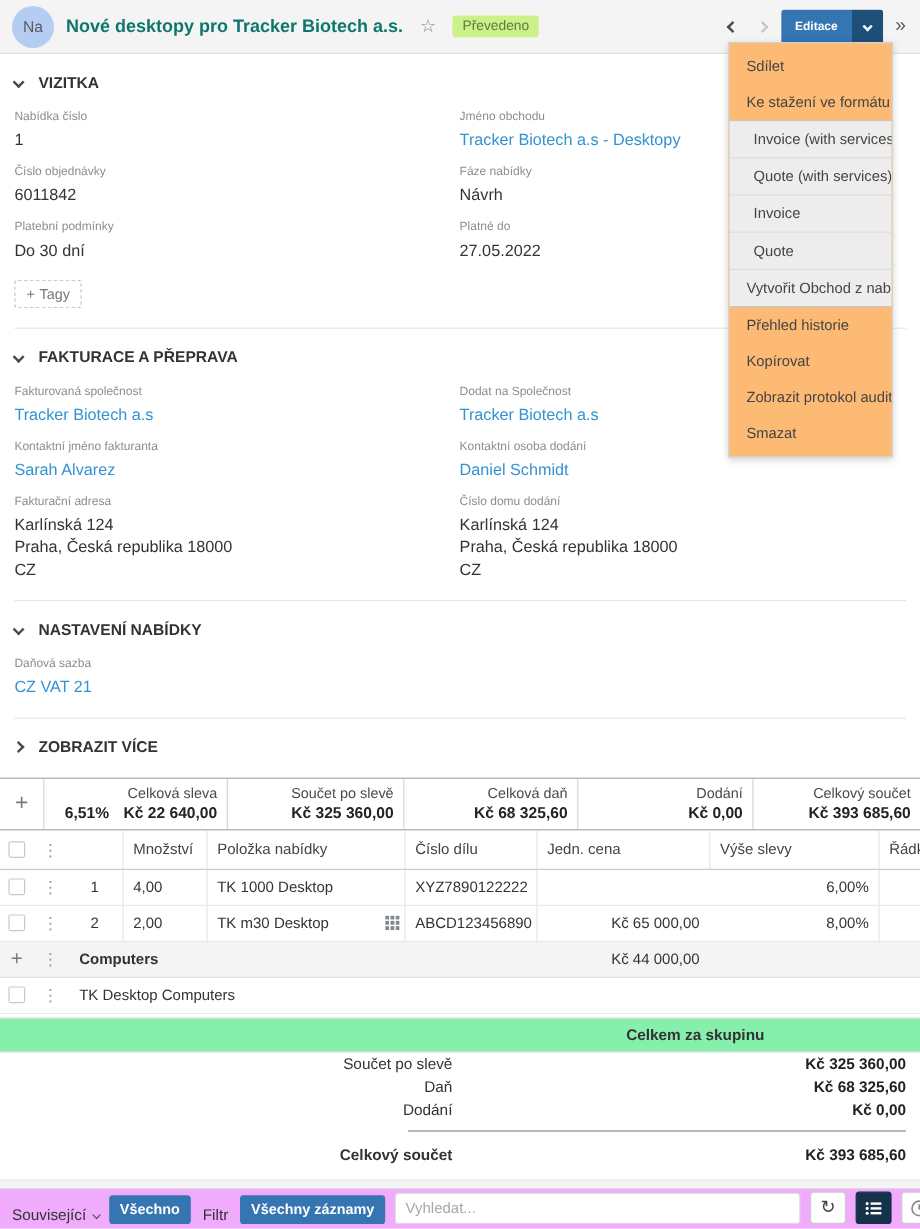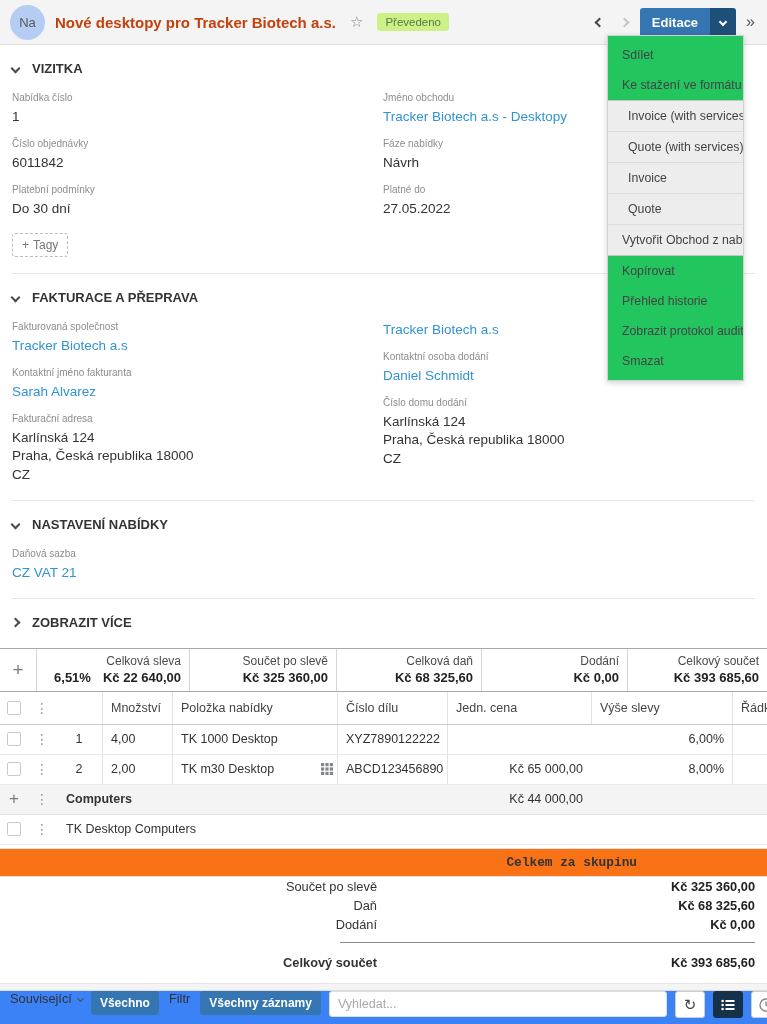--- a/index.html
+++ b/index.html
@@ -6,39 +6,39 @@
   html,body { width:767px; height:1024px; }
   body {
     font-family: "Liberation Sans","DejaVu Sans",sans-serif;
     color:#333; background:#fff; position:relative; overflow:hidden; font-size:13px;
   }
   
   .topbar { height:45px; background:#f4f4f4; border-bottom:1px solid #e0e0e0;
     display:flex; align-items:center; padding:0 10px; gap:10px; }
   .avatar { width:35px; height:35px; border-radius:50%; background:#b6cdf3; color:#5a5a5a;
     display:flex; align-items:center; justify-content:center; font-size:13px; flex:none; }
-  .page-title { font-size:15px; font-weight:bold; color:#c2410c; white-space:nowrap; }
+  .page-title { font-size:15px; font-weight:bold; color:#0f766e; white-space:nowrap; }
   .star { color:#8a8a8a; font-size:15px; padding:0 4px; }
   .badge { background:#cdf189; color:#5d7a40; font-size:11.5px; padding:3px 8px; border-radius:3px; white-space:nowrap; }
   .topbar-right { margin-left:auto; display:flex; align-items:center; gap:6px; }
   .navchv { padding:6px; display:flex; align-items:center; }
   .chv { display:inline-block; width:7px; height:7px; border:solid #4a4a4a; border-width:0 2px 2px 0; }
   .chv.down  { transform:rotate(45deg); }
   .chv.right { transform:rotate(-45deg); }
   .chv.left  { transform:rotate(135deg); }
   .chv.disabled { border-color:#c6c6c6; }
   .chv.white { border-color:#fff; width:6px; height:6px; }
   .chv.tiny { width:5px; height:5px; border-width:0 1.5px 1.5px 0; }
   .btn-edit { display:flex; border-radius:3px; overflow:hidden; height:29px; }
-  .btn-edit-main { background:#3575b2; color:#fff; font-weight:bold; font-size:13px;
+  .btn-edit-main { background:#3575b2; color:#fff; font-weight:bold; font-size:10px;
     padding:0 12px; display:flex; align-items:center; }
   .btn-edit-caret { background:#1d4f79; width:26px; display:flex; align-items:center; justify-content:center; }
   .dbl-chv { color:#555; font-size:16px; padding:0 2px 0 4px; }
   
-  .menu { position:absolute; top:35px; left:607px; width:137px; background:#22c55e;
+  .menu { position:absolute; top:35px; left:607px; width:137px; background:#fdba74;
     border:1px solid #d2d2d2; box-shadow:0 2px 6px rgba(0,0,0,.18); z-index:30; padding:4px 0; }
   .menu-item { padding:8px 14px; font-size:12.3px; color:#444; white-space:nowrap; overflow:hidden; }
   .menu-sub { border-top:1px solid #c6c6c6; border-bottom:1px solid #c6c6c6; }
   .menu-sub .menu-item { background:#ededed; border-bottom:1px solid #dcdcdc; }
   .menu-sub .menu-item.indent { padding-left:20px; }
   .menu-sub .menu-item:last-child { border-bottom:none; }
   
   .content { padding:0 12px; }
   .sec-head { display:flex; align-items:center; gap:13px; padding:16px 0 4px; }
   .sec-title { font-size:13px; font-weight:bold; color:#333; }
@@ -82,35 +82,35 @@
   .cdisc{ width:141px; padding:0 8px; border-right:1px solid #e4e4e4; align-self:stretch; display:flex; align-items:center; }
   .cdisc.val { justify-content:flex-end; }
   .clast{ flex:1; padding-left:8px; overflow:hidden; white-space:nowrap; align-self:stretch; display:flex; align-items:center; }
   .grid-icon { flex:none; opacity:.75; }
   
   .grow { display:flex; align-items:center; height:30px; font-size:12.5px; }
   .grow.gray { background:#f4f4f4; border-bottom:1px solid #e2e2e2; }
   .grow.white{ background:#fff; border-bottom:1px solid #eaeaea; }
   .gname { font-weight:bold; padding-left:10px; }
   .plus { color:#7a7a7a; font-size:17px; }
-  .gtotal-head { background:#f97316; border-top:1px solid #e2e2e2; border-bottom:1px solid #e2e2e2;
+  .gtotal-head { background:#86efac; border-top:1px solid #e2e2e2; border-bottom:1px solid #e2e2e2;
     height:29px; display:flex; align-items:center; justify-content:flex-end; padding-right:130px;
-    font-weight:bold; font-size:12.8px; margin-top:3px;font-family:Liberation Mono, monospace; }
+    font-weight:bold; font-size:12.8px; margin-top:3px; }
   
   .sumrow { display:flex; align-items:center; height:19px; font-size:12.8px; }
   .sumrow:first-of-type { margin-top:6px; }
   .sum-label { flex:1; text-align:right; padding-right:200px; color:#333; }
   .sum-value { width:190px; text-align:right; padding-right:12px; font-weight:bold; color:#222; }
   .sum-rule { border:none; border-top:1.5px solid #8b8b8b; margin:8px 12px 8px 340px; }
   .sumrow.total { height:24px; }
   .sumrow.total .sum-label { font-weight:bold; }
   .prefoot { height:7px; background:#f4f4f4; border-top:1px solid #e6e6e6; position:absolute; bottom:34px; left:0; right:0; }
   
-  .footbar { position:absolute; bottom:0; left:0; right:0; height:34px; background:#3b82f6;
-    border-top:1px solid #ddd; display:flex; align-items:flex-start; padding:0 0 16px 10px; gap:8px; overflow:hidden; }
+  .footbar { position:absolute; bottom:0; left:0; right:0; height:34px; background:#f0abfc;
+    border-top:1px solid #ddd; display:flex; align-items:flex-end; padding:0 0 4px 10px; gap:8px; overflow:hidden; }
   .related { display:flex; align-items:center; gap:6px; font-size:12.8px; color:#333; }
   .btn-blue { background:#3575b2; color:#fff; font-weight:bold; font-size:12px;
     padding:5px 9px; border:none; border-radius:3px; white-space:nowrap; }
   .filter-lbl { font-size:12.8px; color:#333; padding:0 2px; }
   .search-input { flex:1; height:26px; border:1px solid #ddd; border-radius:3px;
     padding:0 8px; font-size:12.5px; color:#333; font-family:inherit; min-width:100px; }
   .search-input::placeholder { color:#a8a8a8; }
   .icon-btn { width:30px; height:27px; border:1px solid #ccc; border-radius:3px; background:#fff;
     display:flex; align-items:center; justify-content:center; flex:none; }
   .icon-btn.active { background:#15324a; border-color:#15324a; }
@@ -145,22 +145,22 @@
 <div class="menu">
   <div class="menu-item">Sdílet</div>
   <div class="menu-item">Ke stažení ve formátu PDF</div>
   <div class="menu-sub">
     <div class="menu-item indent">Invoice (with services)</div>
     <div class="menu-item indent">Quote (with services)</div>
     <div class="menu-item indent">Invoice</div>
     <div class="menu-item indent">Quote</div>
     <div class="menu-item">Vytvořit Obchod z nabídky</div>
   </div>
+  <div class="menu-item">Přehled historie</div>
   <div class="menu-item">Kopírovat</div>
-  <div class="menu-item">Přehled historie</div>
   <div class="menu-item">Zobrazit protokol auditu</div>
   <div class="menu-item">Smazat</div>
 </div>
 
 <div class="content">
 
   <div class="sec-head">
     <span class="chv down"></span>
     <span class="sec-title">VIZITKA</span>
   </div>
@@ -217,20 +217,21 @@
       </div>
       <div class="field">
         <div class="flabel">Fakturační adresa</div>
         <div class="fvalue">Karlínská 124
 Praha, Česká republika 18000
 CZ</div>
       </div>
     </div>
     <div>
       <div class="field">
+        <div class="flabel">Dodat na Společnost</div>
         <div class="fvalue link">Tracker Biotech a.s</div>
       </div>
       <div class="field">
         <div class="flabel">Kontaktní osoba dodání</div>
         <div class="fvalue link">Daniel Schmidt</div>
       </div>
       <div class="field">
         <div class="flabel">Číslo domu dodání</div>
         <div class="fvalue">Karlínská 124
 Praha, Česká republika 18000

